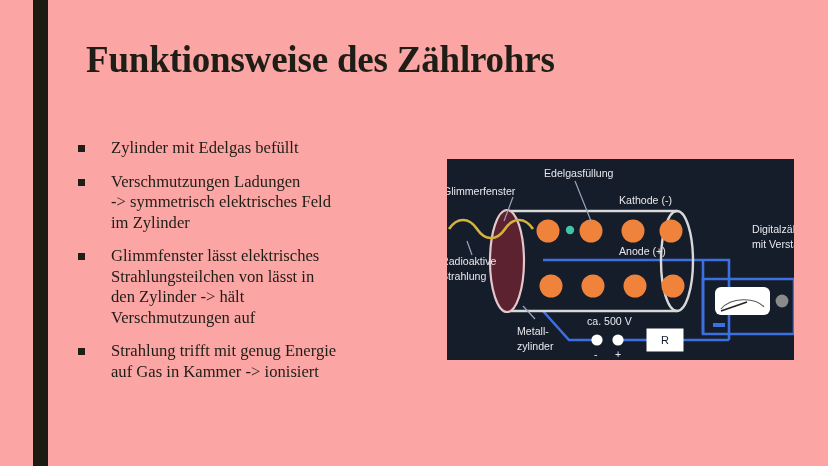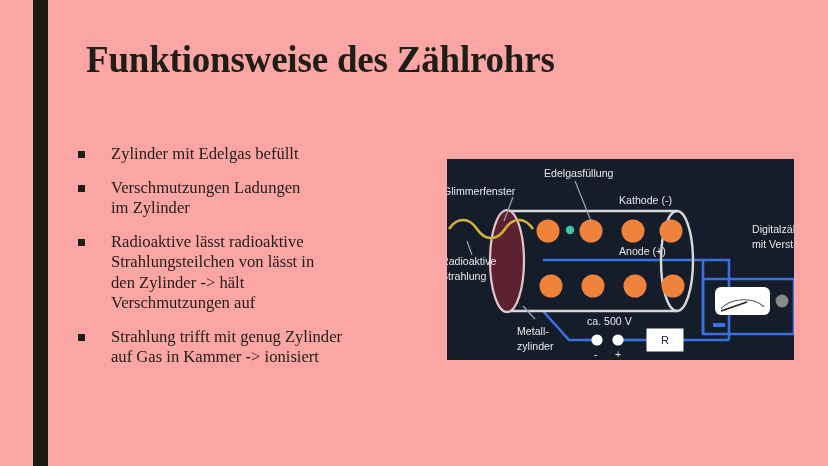--- a/index.html
+++ b/index.html
@@ -43,21 +43,20 @@
     letter-spacing: -0.2px;
     line-height: 44px;
     white-space: nowrap;
   }
   
   .bullet-list {
     position: absolute;
     left: 74px;
     top: 138px;
     width: 350px;
-    margin-top: 6px;
   }
   .bullet-item {
     position: relative;
     padding-left: 37px;
     margin-bottom: 13px;
     font-size: 16.6px;
     line-height: 20.5px;
     color: #1E1E16;
     font-family: "Liberation Serif", serif;
   }
@@ -96,34 +95,35 @@
   <div class="bullet-list">
 
     <div class="bullet-item">
       <span class="marker"></span>
       <span class="bullet-line">Zylinder mit Edelgas befüllt</span>
     </div>
 
     <div class="bullet-item">
       <span class="marker"></span>
       <span class="bullet-line">Verschmutzungen Ladungen</span>
+      <span class="bullet-line">-&gt; symmetrisch elektrisches Feld</span>
       <span class="bullet-line">im Zylinder</span>
     </div>
 
     <div class="bullet-item">
       <span class="marker"></span>
-      <span class="bullet-line">Radioaktive lässt radioaktive</span>
+      <span class="bullet-line">Glimmfenster lässt elektrisches</span>
       <span class="bullet-line">Strahlungsteilchen von lässt in</span>
       <span class="bullet-line">den Zylinder -&gt; hält</span>
       <span class="bullet-line">Verschmutzungen auf</span>
     </div>
 
     <div class="bullet-item">
       <span class="marker"></span>
-      <span class="bullet-line">Strahlung trifft mit genug Zylinder</span>
+      <span class="bullet-line">Strahlung trifft mit genug Energie</span>
       <span class="bullet-line">auf Gas in Kammer -&gt; ionisiert</span>
     </div>
 
   </div>
 
   <div class="diagram">
     <svg width="347" height="201" viewBox="0 0 347 201" xmlns="http://www.w3.org/2000/svg">
       <rect x="0" y="0" width="347" height="201" fill="#151C2A"></rect>
 
       <g stroke="#3C6FE0" stroke-width="2.6" fill="none">

